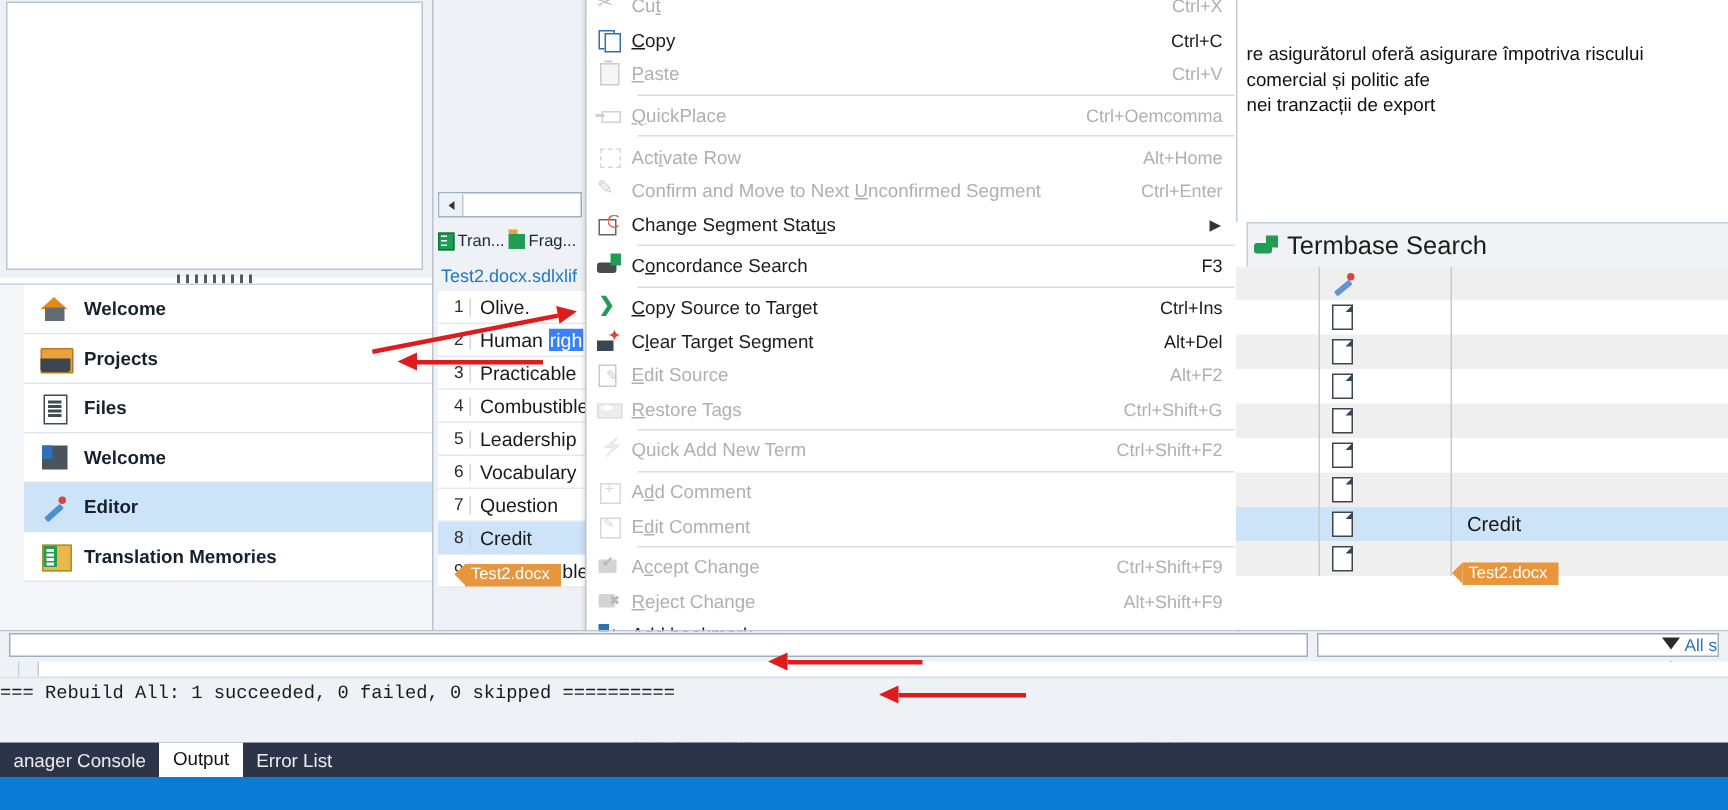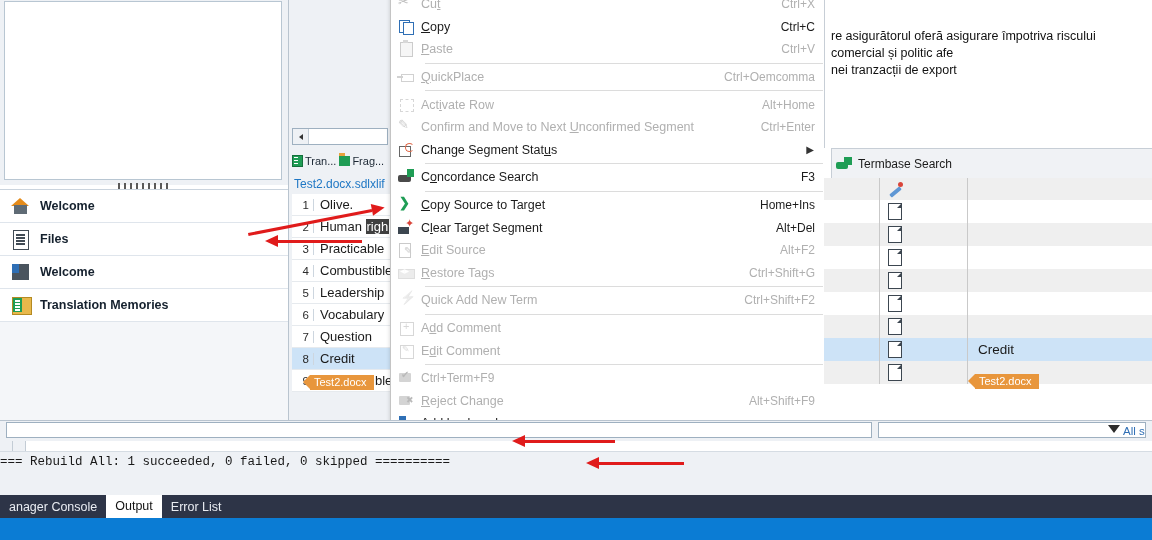--- a/index.html
+++ b/index.html
@@ -11,21 +11,21 @@
   }
   .abs{position:absolute;}
 
   
   #left-top-pane{left:0;top:0;width:288px;height:185px;background:#eef1f5;}
   #left-top-inner{left:4px;top:1px;width:278px;height:179px;background:#ffffff;border:1px solid #b8c6d2;box-sizing:border-box;}
   #left-dotted-grip{left:118px;top:183px;width:52px;height:6px;
      background:repeating-linear-gradient(to right,#5a5a5a 0 2px,transparent 2px 6px);}
 
   
-  #sidebar{left:0;top:189px;width:288px;height:231px;background:#f4f6f9;border-top:1px solid #c9d3dd;}
+  #sidebar{left:0;top:189px;width:288px;height:231px;background:#f4f6f9;border-top:1px solid #c9d3dd;padding-left:16px;}
   .nav-item{position:relative;height:33px;display:flex;align-items:center;
      border-bottom:1px solid #dfe5ec;background:#ffffff;padding-left:8px;box-sizing:border-box;}
   .nav-item.sel{background:#cde3f7;}
   .nav-ico{width:26px;height:24px;flex:0 0 26px;position:relative;margin-right:6px;}
   .nav-label{font-weight:bold;font-size:12.5px;color:#15212e;}
 
   
   .ico-home{position:absolute;left:3px;top:4px;width:19px;height:16px;}
   .ico-home i{position:absolute;}
   .ico-home .roof{left:0;top:0;width:0;height:0;border-left:9.5px solid transparent;border-right:9.5px solid transparent;border-bottom:8px solid #e58b1a;}
@@ -54,21 +54,21 @@
   .tabico-g{width:11px;height:12px;background:#1f9d55;border:1px solid #14703c;box-sizing:border-box;position:relative;flex:0 0 11px;}
   .tabico-g:after{content:"";position:absolute;left:1px;top:1px;width:4px;height:1px;background:#fff;box-shadow:0 3px 0 #fff,0 6px 0 #fff;}
   .tabico-g2{width:11px;height:10px;background:#1f9d55;flex:0 0 11px;position:relative;}
   .tabico-g2:after{content:"";position:absolute;left:0;top:-3px;width:6px;height:3px;background:#e8a33d;}
   #mid-file{left:294px;top:177px;width:98px;height:16px;color:#1f77c4;font-size:12px;white-space:nowrap;overflow:hidden;}
   #seg-list{left:292px;top:194px;width:100px;}
   .seg-row{display:flex;height:21px;align-items:center;background:#ffffff;border-bottom:1px solid #e6eaee;}
   .seg-row.sel{background:#cde3f7;}
   .seg-num{width:17px;text-align:right;padding-right:4px;font-size:11.5px;color:#2b2b2b;flex:0 0 17px;border-right:1px solid #cdd6df;background:inherit;}
   .seg-txt{padding-left:6px;font-size:13px;color:#1a1a1a;white-space:nowrap;overflow:hidden;}
-  .seg-hl{background:#404040;color:#fff;padding:0 1px;}
+  .seg-hl{background:#3b82f6;color:#fff;padding:0 1px;}
   #mid-docchip{left:310px;top:375px;}
   .docchip{height:15px;background:#e8963c;color:#fff;font-size:11px;line-height:15px;padding:0 7px 0 4px;
      position:relative;display:inline-block;white-space:nowrap;}
   .docchip:before{content:"";position:absolute;left:-7px;top:0;width:0;height:0;
      border-top:7.5px solid transparent;border-bottom:7.5px solid transparent;border-right:7px solid #e8963c;}
 
   
   #ctx-menu{left:390px;top:-8px;width:434px;background:#ffffff;border:1px solid #c4c4c4;box-shadow:0 1px 4px rgba(0,0,0,.18);}
   .mi{height:22.6px;display:flex;align-items:center;position:relative;font-size:12.5px;color:#1c1c1c;}
   .mi.dis{color:#b0b0b0;}
@@ -128,21 +128,21 @@
   .g-merge:after{content:"";position:absolute;left:6px;top:1px;width:9px;height:7px;border:1.4px solid #8a8a8a;background:#fff;}
 
   
   #right-top{left:824px;top:0;width:328px;height:148px;background:#ffffff;border-left:1px solid #c7ced6;}
   #rt-text{left:6px;top:28px;width:320px;font-size:12.5px;line-height:17px;color:#111;}
   #right-tabbar{left:824px;top:148px;width:328px;height:30px;background:#f0f2f5;border-top:1px solid #c7ced6;border-bottom:1px solid #c7ced6;
      display:flex;align-items:center;}
   #right-tabbar .tbico{width:17px;height:14px;position:relative;margin:0 5px 0 12px;}
   #right-tabbar .tbico:before{content:"";position:absolute;left:0;top:5px;width:12px;height:7px;background:#1f9d55;border-radius:2px;}
   #right-tabbar .tbico:after{content:"";position:absolute;left:8px;top:0;width:8px;height:8px;background:#1f9d55;}
-  #right-tabbar .tblab{font-size:12px;color:#1b1b1b;}
+  #right-tabbar .tblab{font-size:17px;color:#1b1b1b;}
   #rt-leftedge{left:824px;top:148px;width:7px;height:30px;background:#ffffff;border-right:1px solid #c7ced6;}
 
   #right-grid{left:824px;top:178px;width:328px;height:242px;background:#ffffff;}
   .rg-row{display:flex;height:23px;align-items:center;}
   .rg-row.alt{background:#efefef;}
   .rg-row.sel{background:#cde3f7;}
   .rg-row.head{background:#efefef;height:22px;}
   .rg-c1{width:56px;flex:0 0 56px;height:100%;border-right:1px solid #c9c9c9;box-sizing:border-box;}
   .rg-c2{width:88px;flex:0 0 88px;height:100%;border-right:1px solid #c9c9c9;box-sizing:border-box;display:flex;align-items:center;padding-left:8px;}
   .rg-c3{flex:1;height:100%;display:flex;align-items:center;padding-left:10px;font-size:13.5px;color:#1a1a1a;}
@@ -194,29 +194,44 @@
       <span class="nav-ico">
         <span class="ico-home">
           <i class="roof"></i>
           <i class="body"></i>
         </span>
       </span>
       <span class="nav-label">Welcome</span>
     </div>
     <div class="nav-item">
       <span class="nav-ico">
+        <span class="ico-folder"></span>
+      </span>
+      <span class="nav-label">Projects</span>
+    </div>
+    <div class="nav-item">
+      <span class="nav-ico">
         <span class="ico-doc"></span>
       </span>
       <span class="nav-label">Files</span>
     </div>
     <div class="nav-item">
       <span class="nav-ico">
         <span class="ico-report"></span>
       </span>
       <span class="nav-label">Welcome</span>
+    </div>
+    <div class="nav-item sel">
+      <span class="nav-ico">
+        <span class="ico-pencil">
+          <span class="shaft"></span>
+          <span class="tip"></span>
+        </span>
+      </span>
+      <span class="nav-label">Editor</span>
     </div>
     <div class="nav-item">
       <span class="nav-ico">
         <span class="ico-tm"></span>
       </span>
       <span class="nav-label">Translation Memories</span>
     </div>
   </div>
 
 <div class="abs" id="mid-col"></div>
@@ -337,21 +352,21 @@
       </span>
       <span class="mi-lab">C<u>o</u>ncordance Search</span>
       <span class="mi-key">F3</span>
     </div>
     <div class="msep"></div>
     <div class="mi">
       <span class="mi-ico">
         <span class="g g-arrowr"></span>
       </span>
       <span class="mi-lab"><u>C</u>opy Source to Target</span>
-      <span class="mi-key">Home+Ins</span>
+      <span class="mi-key">Ctrl+Ins</span>
     </div>
     <div class="mi">
       <span class="mi-ico">
         <span class="g g-clear"></span>
       </span>
       <span class="mi-lab">C<u>l</u>ear Target Segment</span>
       <span class="mi-key">Alt+Del</span>
     </div>
     <div class="mi dis">
       <span class="mi-ico">
@@ -386,21 +401,22 @@
       <span class="mi-ico">
         <span class="g g-editcom dim"></span>
       </span>
       <span class="mi-lab">E<u>d</u>it Comment</span>
     </div>
     <div class="msep"></div>
     <div class="mi dis">
       <span class="mi-ico">
         <span class="g g-accept dim"></span>
       </span>
-      <span class="mi-key dis">Ctrl+Term+F9</span>
+      <span class="mi-lab">A<u>c</u>cept Change</span>
+      <span class="mi-key dis">Ctrl+Shift+F9</span>
     </div>
     <div class="mi dis">
       <span class="mi-ico">
         <span class="g g-reject dim"></span>
       </span>
       <span class="mi-lab"><u>R</u>eject Change</span>
       <span class="mi-key dis">Alt+Shift+F9</span>
     </div>
     <div class="mi">
       <span class="mi-ico">

